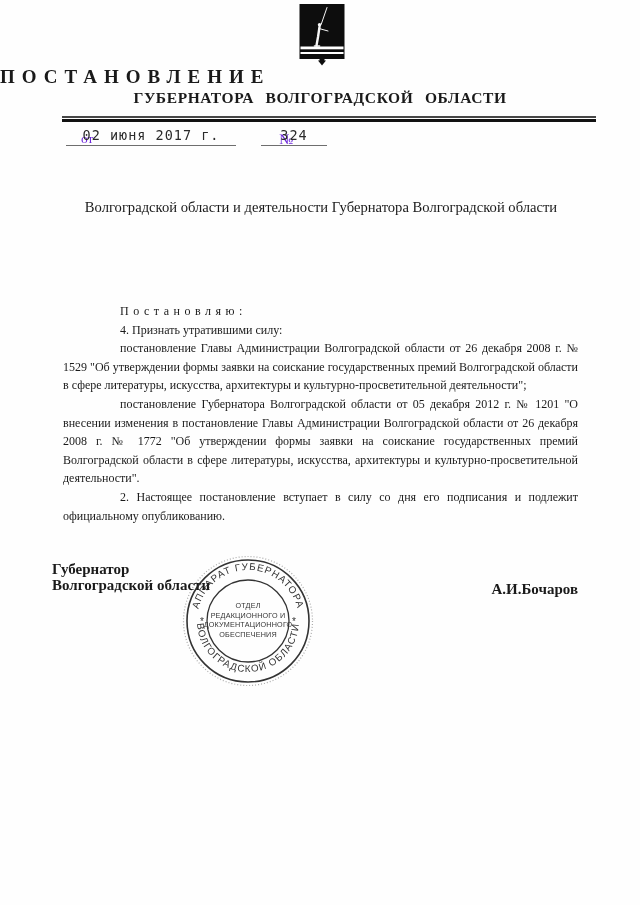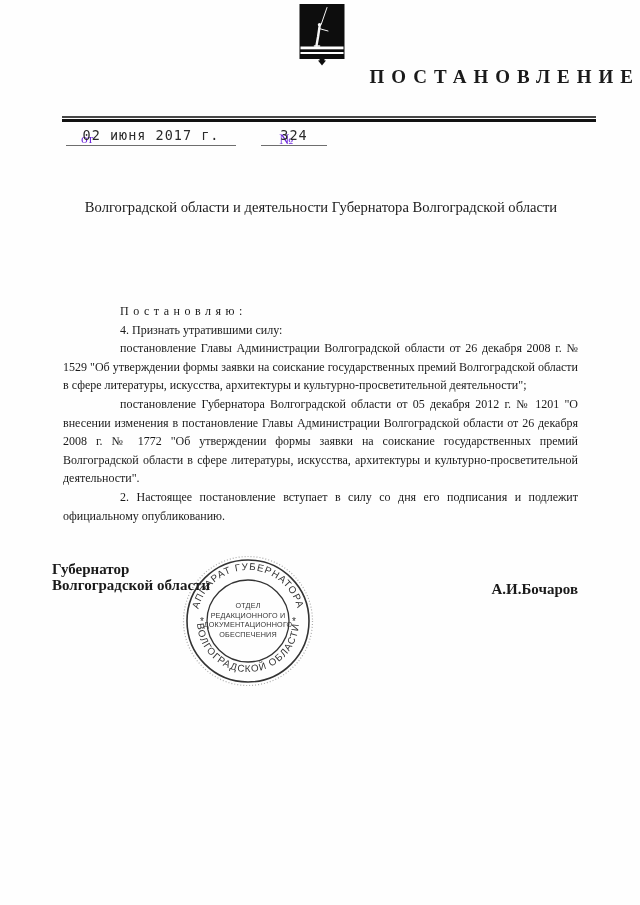--- a/index.html
+++ b/index.html
@@ -8,21 +8,21 @@
     background:#fefefe; overflow:hidden;
     font-family:"Liberation Serif", serif; color:#1a1a1a;
   }
 
   
   .emblem { position:absolute; left:299px; top:4px; width:46px; height:62px; }
 
   
   .header-title {
     position:absolute; top:66px; left:0; width:100%;
-    text-align:right; font-size:19px; font-weight:bold;
+    text-align:left; font-size:19px; font-weight:bold;
     letter-spacing:7px; white-space:nowrap;
   }
   .header-subtitle {
     position:absolute; top:89px; left:0; width:100%;
     text-align:center; font-size:15.5px; font-weight:bold;
     word-spacing:7px; letter-spacing:0.6px; white-space:nowrap;
   }
   .rule { position:absolute; top:116px; left:62px; width:534px; }
   .rule-thin  { height:2px; background:#474747; }
   .rule-thick { height:3px; background:#121212; margin-top:1px; }
@@ -89,20 +89,21 @@
     <circle cx="20.5" cy="20.8" r="1.7" fill="#f5f5f5"></circle>
 
     <rect x="1.5" y="42.5" width="43" height="2.8" fill="#ffffff"></rect>
     <rect x="1.5" y="48" width="43" height="2" fill="#ffffff"></rect>
 
     <rect x="20.5" y="55" width="5" height="2" fill="#0d0d0d"></rect>
     <polygon points="19,56.5 27,56.5 23,61.5" fill="#0d0d0d"></polygon>
   </svg>
 
   <div class="header-title">ПОСТАНОВЛЕНИЕ</div>
+  <div class="header-subtitle">ГУБЕРНАТОРА ВОЛГОГРАДСКОЙ ОБЛАСТИ</div>
   <div class="rule">
     <div class="rule-thin"></div>
     <div class="rule-thick"></div>
   </div>
 
   <span class="meta-label from-label">от</span>
   <span class="fill-field date-field">02 июня 2017 г.</span>
   <span class="meta-label num-label">№</span>
   <span class="fill-field num-field">324</span>
 

